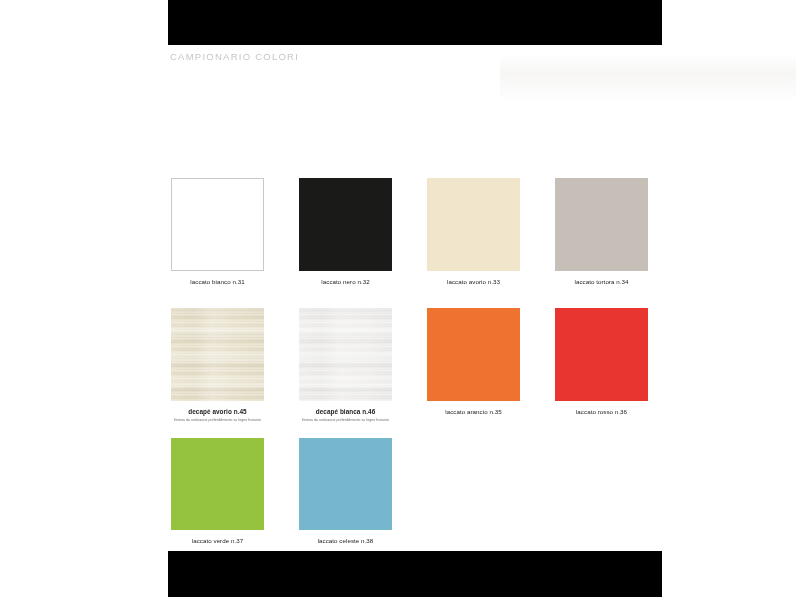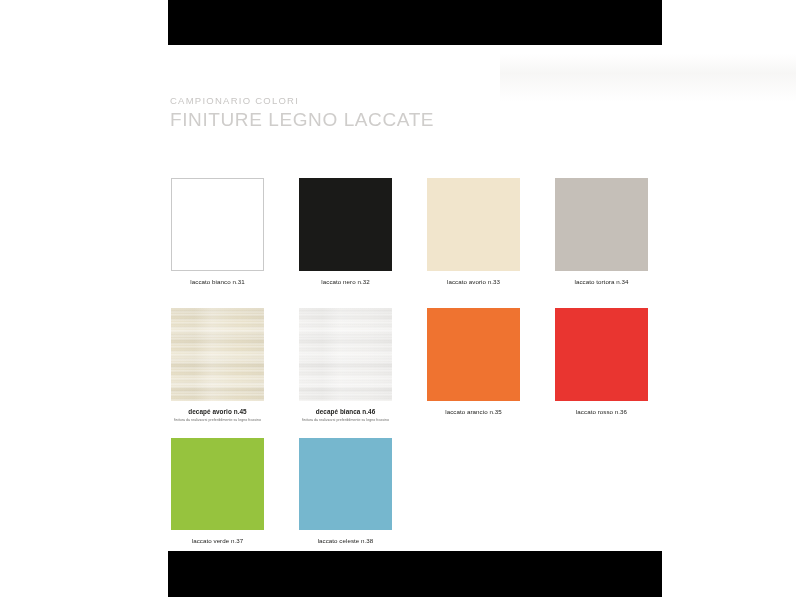--- a/index.html
+++ b/index.html
@@ -36,21 +36,20 @@
     left: 170px;
     top: 50px;
     width: 500px;
   }
   .header-kicker {
     font-size: 9.5px;
     letter-spacing: 1.25px;
     color: #c8c6c4;
     line-height: 13px;
     white-space: nowrap;
-    margin-top: 44px;
   }
   .header-title {
     font-size: 19px;
     letter-spacing: 0.6px;
     color: #cfcdcb;
     line-height: 24px;
     white-space: nowrap;
     margin-top: 1px;
   }
   .header-watermark {
@@ -138,21 +137,20 @@
 </head>
 <body>
 
 <div id="page">
 
   <div class="bar bar-top"></div>
 
   <div class="header">
     <div class="header-watermark"></div>
     <div class="header-kicker">CAMPIONARIO COLORI</div>
-    <div class="header-title">FINITURE LEGNO LACCATE</div>
   </div>
 
   <div class="grid" id="swatch-grid">
       <div class="row" style="position: absolute; left: 0px; top: 0px; height: 119px;">
         <div class="cell" style="left: 0px; top: 0px;">
           <div class="chip bordered" style="height: 93px; background-color: rgb(255, 255, 255);"></div>
           <div class="caption">laccato bianco n.31</div>
         </div>
         <div class="cell" style="left: 128px; top: 0px;">
           <div class="chip" style="height: 93px; background-color: rgb(26, 26, 24);"></div>

